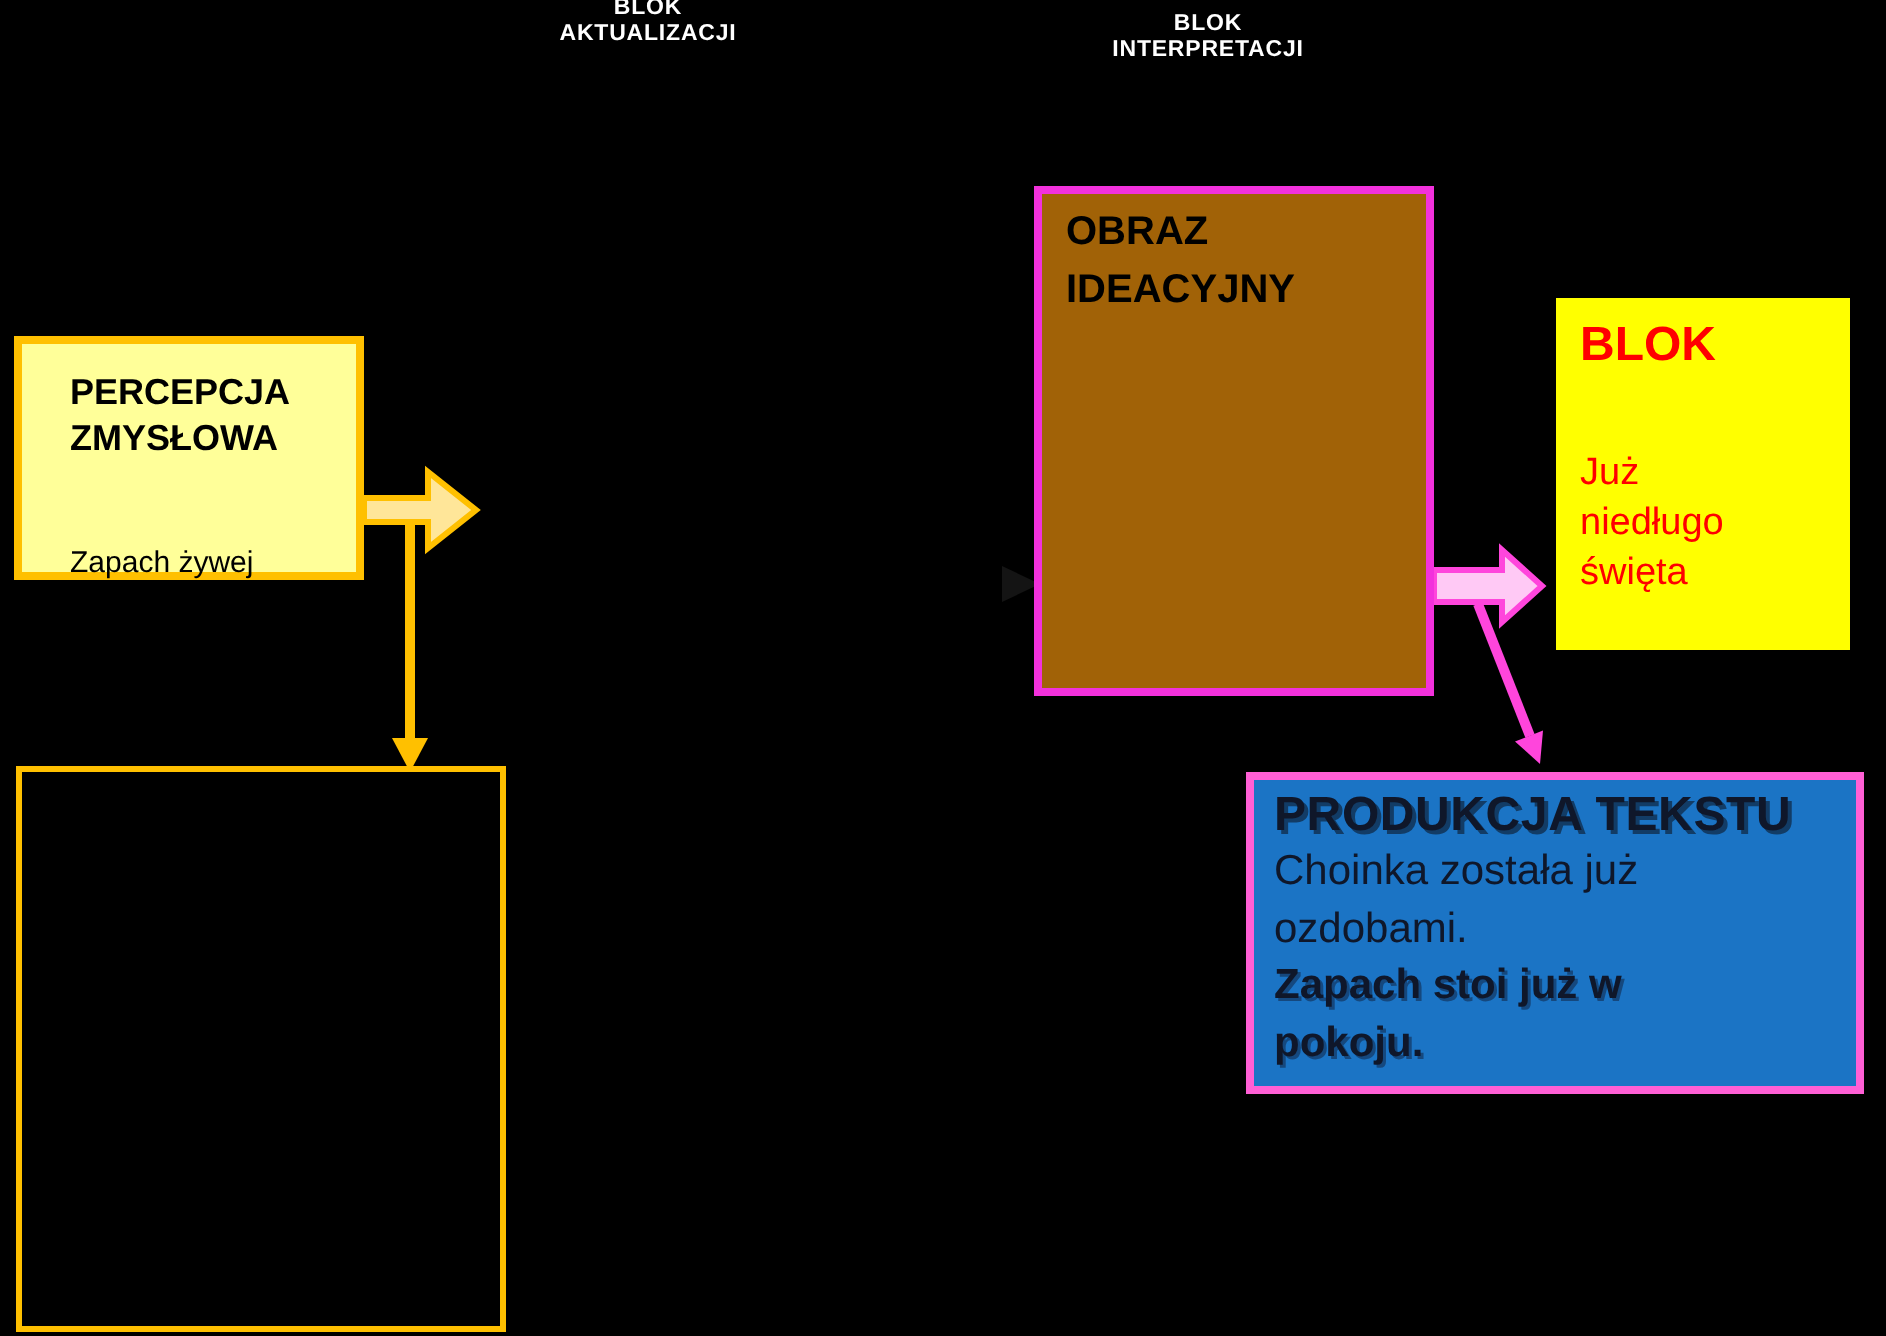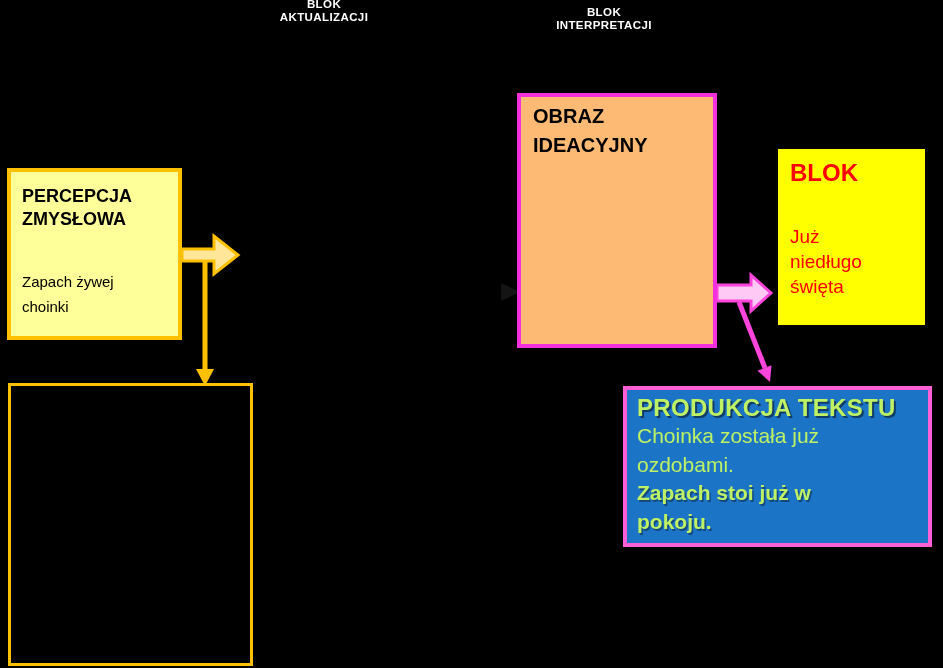--- a/index.html
+++ b/index.html
@@ -11,51 +11,51 @@
     position:absolute;color:#fff;font-weight:bold;font-size:11.5px;line-height:13px;
     text-align:center;white-space:pre-line;letter-spacing:0.4px;width:160px;
   }
   .hdr-label.left{left:244px;top:-2px;}
   .hdr-label.right{left:524px;top:6px;}
   .arrows{position:absolute;left:0;top:0;pointer-events:none;}
   .box{position:absolute;box-sizing:border-box;}
   .box .title,.box .body{white-space:pre-line;}
 
   .percepcja{
-    left:7px;top:168px;width:175px;height:172px;
+    left:7px;top:168px;width:175px;height:122px;
     background:#FFFF99;border:4px solid #FFC000;color:#000;
-    padding:13px 10px 0 11px;
+    padding:13px 10px 0 24px;
   }
   .percepcja .title{font-weight:bold;font-size:18px;line-height:23px;}
   .percepcja .body{font-size:15px;line-height:25px;margin-top:38px;}
 
   .emptybox{
     left:8px;top:383px;width:245px;height:283px;
     border:3px solid #FFC000;background:transparent;
   }
 
   .obraz{
     left:517px;top:93px;width:200px;height:255px;
-    background:#fdba74;border:4px solid #F231DC;color:#000;
+    background:#a16207;border:4px solid #F231DC;color:#000;
     padding:5px 8px 0 12px;
   }
   .obraz .title{font-weight:bold;font-size:20px;line-height:29px;}
   .obraz .body{font-size:20px;line-height:29px;}
 
   .tekst{
     left:778px;top:149px;width:147px;height:176px;
     background:#FFFF00;color:#FF0000;
     padding:10px 8px 0 12px;
   }
   .tekst .title{font-weight:bold;font-size:24px;line-height:28px;}
   .tekst .body{font-size:19px;line-height:25px;margin-top:37px;}
 
   .produkcja{
     left:623px;top:386px;width:309px;height:161px;
-    background:#1B74C5;border:4px solid #FF5FD5;color:#bef264;
+    background:#1B74C5;border:4px solid #FF5FD5;color:#0f172a;
     padding:3px 8px 0 10px;
   }
   .produkcja .title{
     font-weight:bold;font-size:24px;line-height:29px;letter-spacing:0.3px;
     text-shadow:2px 2px 0 #123C66;
   }
   .produkcja .body{font-size:21px;line-height:28.5px;}
   .produkcja .body.bold{font-weight:bold;text-shadow:1.5px 1.5px 0 #15487E;}
 </style>
 </head>

